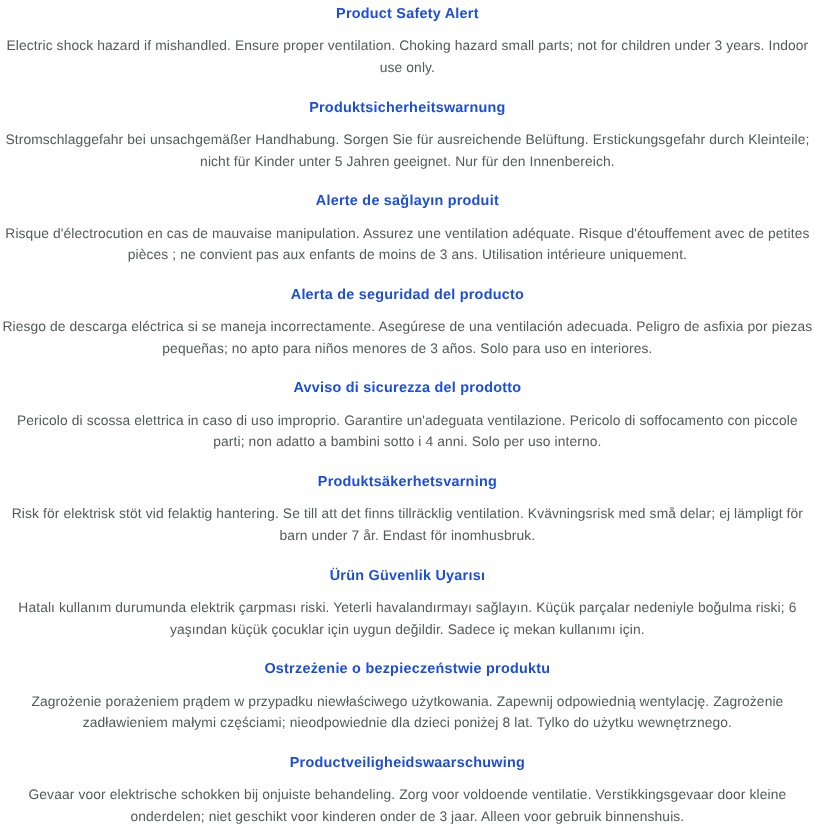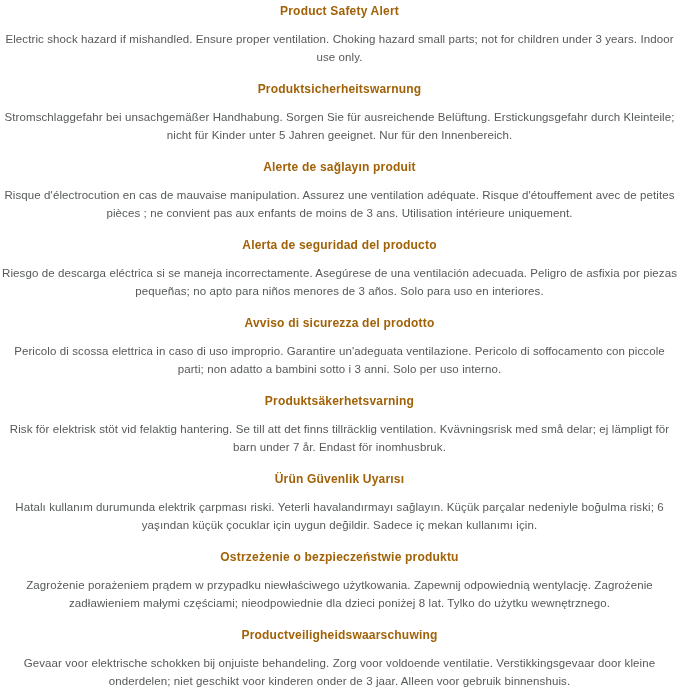--- a/index.html
+++ b/index.html
@@ -13,21 +13,21 @@
   }
   .doc {
     width: 679px;
     padding: 2px 1px 0 1px;
     text-align: center;
   }
   .section { display: block; }
   .section-heading {
     font-size: 12px;
     font-weight: 700;
-    color: #a16207;
+    color: #1d4ed8;
     line-height: 18px;
     letter-spacing: 0.2px;
     margin-bottom: 10px;
   }
   .section-body {
     font-size: 11.5px;
     font-weight: 400;
     color: #565959;
     line-height: 18px;
     letter-spacing: 0.1px;
@@ -53,21 +53,21 @@
     <p class="section-body">Risque d'électrocution en cas de mauvaise manipulation. Assurez une ventilation adéquate. Risque d'étouffement avec de petites pièces ; ne convient pas aux enfants de moins de 3 ans. Utilisation intérieure uniquement.</p>
   </section>
 
   <section class="section">
     <h3 class="section-heading">Alerta de seguridad del producto</h3>
     <p class="section-body">Riesgo de descarga eléctrica si se maneja incorrectamente. Asegúrese de una ventilación adecuada. Peligro de asfixia por piezas pequeñas; no apto para niños menores de 3 años. Solo para uso en interiores.</p>
   </section>
 
   <section class="section">
     <h3 class="section-heading">Avviso di sicurezza del prodotto</h3>
-    <p class="section-body">Pericolo di scossa elettrica in caso di uso improprio. Garantire un'adeguata ventilazione. Pericolo di soffocamento con piccole parti; non adatto a bambini sotto i 3 anni. Solo per uso interno.</p>
+    <p class="section-body">Pericolo di scossa elettrica in caso di uso improprio. Garantire un'adeguata ventilazione. Pericolo di soffocamento con piccole parti; non adatto a bambini sotto i 4 anni. Solo per uso interno.</p>
   </section>
 
   <section class="section">
     <h3 class="section-heading">Produktsäkerhetsvarning</h3>
     <p class="section-body">Risk för elektrisk stöt vid felaktig hantering. Se till att det finns tillräcklig ventilation. Kvävningsrisk med små delar; ej lämpligt för barn under 7 år. Endast för inomhusbruk.</p>
   </section>
 
   <section class="section">
     <h3 class="section-heading">Ürün Güvenlik Uyarısı</h3>
     <p class="section-body">Hatalı kullanım durumunda elektrik çarpması riski. Yeterli havalandırmayı sağlayın. Küçük parçalar nedeniyle boğulma riski; 6 yaşından küçük çocuklar için uygun değildir. Sadece iç mekan kullanımı için.</p>

